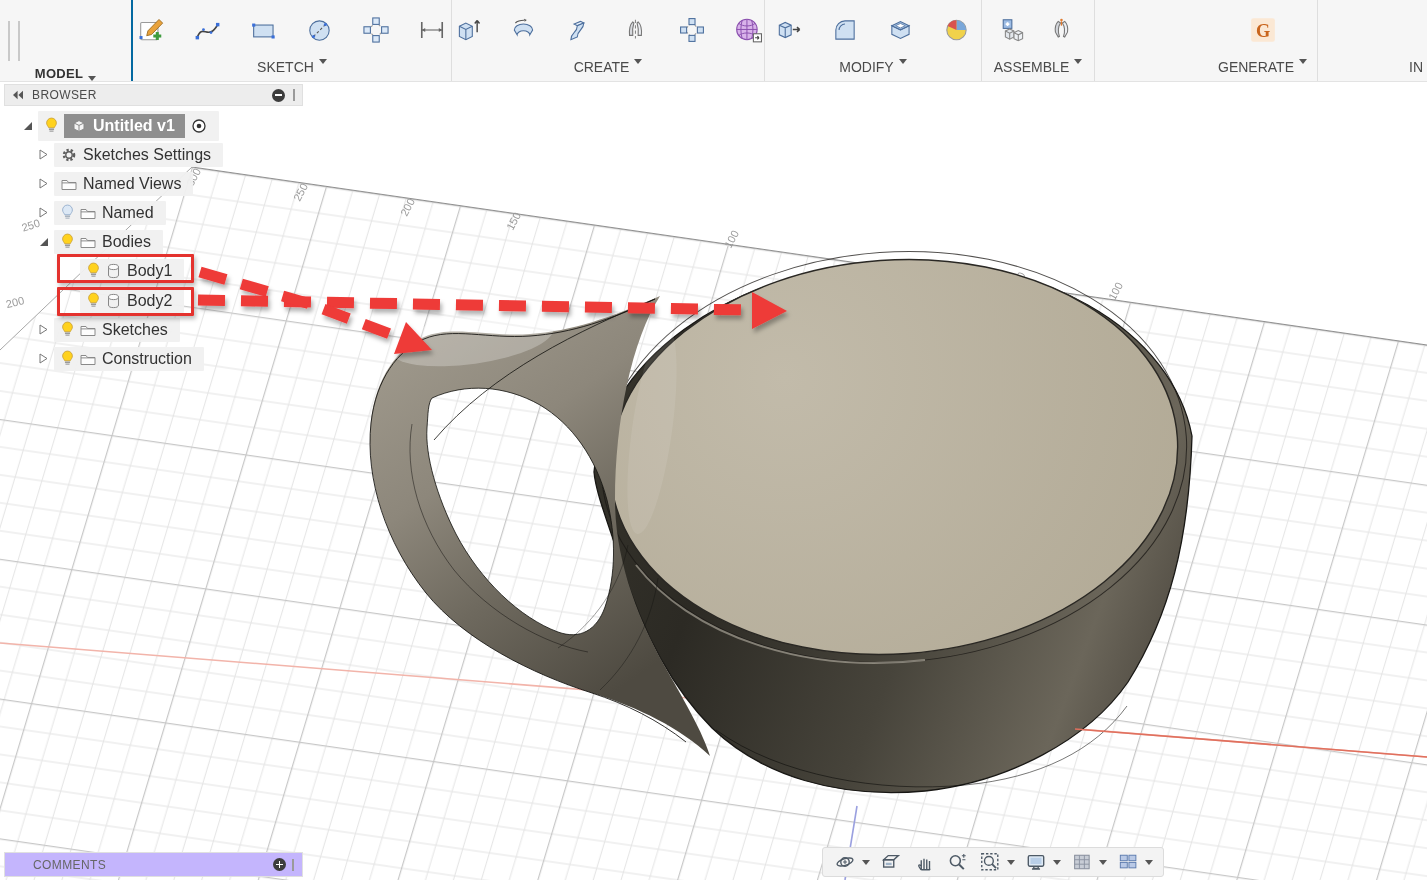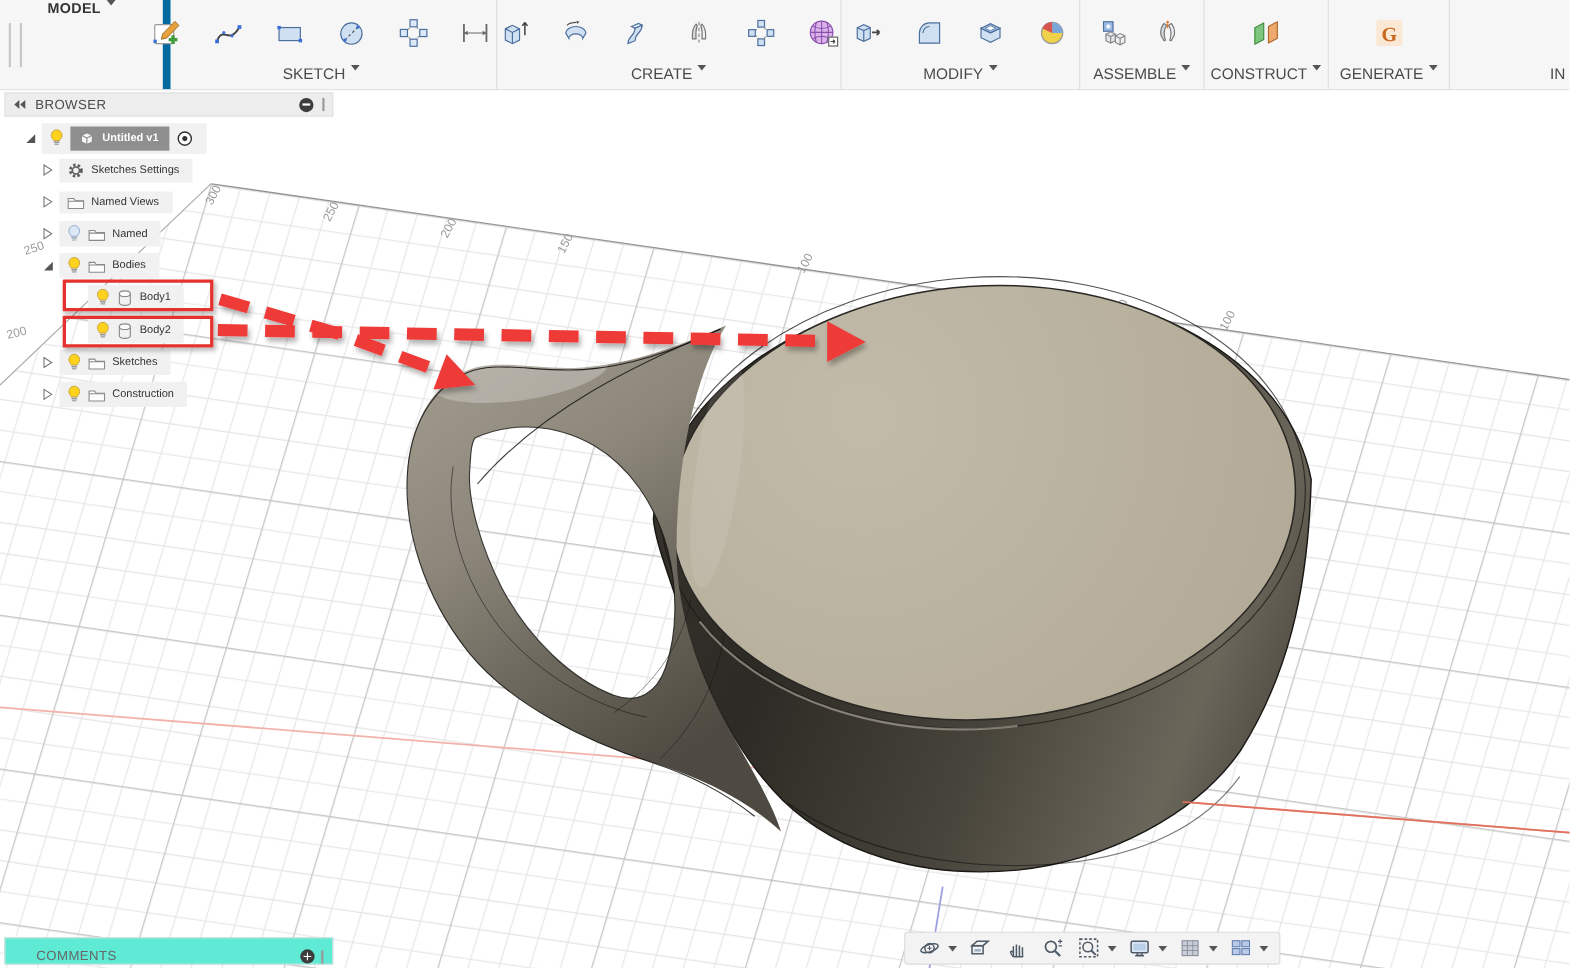--- a/index.html
+++ b/index.html
@@ -8,42 +8,42 @@
   
   #toolbar{position:absolute;left:0;top:0;width:1427px;height:81px;background:#f6f6f6;
            border-bottom:1px solid #e3e3e3;z-index:30}
   .tb-group{position:absolute;top:0;height:81px;border-right:1px solid #dedede;
             display:flex;flex-direction:column;align-items:center;box-sizing:border-box}
   .tb-icons{display:flex;align-items:center;justify-content:center;gap:22px;height:58px;margin-top:1px}
   .tb-label{font-size:14px;color:#4a4a4a;display:flex;align-items:flex-start;height:18px}
   .icon-btn{width:34px;height:34px;display:flex;align-items:center;justify-content:center;cursor:pointer}
   .dd{display:inline-block;width:0;height:0;border-left:4px solid transparent;
       border-right:4px solid transparent;border-top:5px solid #555;margin-left:5px}
-  #model-zone{position:absolute;left:0;top:0;width:155px;height:81px;display:flex;
-              align-items:flex-start;justify-content:center;border-right:7px solid #0369a1;box-sizing:border-box}
+  #model-zone{position:absolute;left:0;top:0;width:133px;height:81px;display:flex;
+              align-items:flex-end;justify-content:center;border-right:2px solid #0369a1;box-sizing:border-box}
   #model-zone .grip{position:absolute;left:8px;top:21px;width:8px;height:40px;
       border-left:2px solid #c9c9c9;border-right:2px solid #c9c9c9}
   #model-label{font-size:13px;font-weight:bold;color:#333;letter-spacing:.3px}
   
   #browser-panel{position:absolute;left:0;top:0;z-index:40}
   #browser-header{position:absolute;left:4px;top:84px;width:299px;height:22px;background:#ededed;
       border:1px solid #e0e0e0;box-sizing:border-box;display:flex;align-items:center;padding:0 7px;gap:8px}
   #browser-title{flex:1;font-size:12px;color:#4a4a4a;letter-spacing:.4px}
   .tree-row{position:absolute;display:flex;align-items:center;gap:5px;height:27px}
   .tree-strip{display:flex;align-items:center;gap:6px;background:rgba(240,240,240,.95);
       padding:3px 12px 3px 7px;border-radius:1px}
-  .tree-label{font-size:10px;color:#333;white-space:nowrap}
+  .tree-label{font-size:16px;color:#333;white-space:nowrap}
   .sel-strip{display:flex;align-items:center;gap:6px;background:#8f8f8f;padding:3px 10px 3px 7px}
   .sel-strip .tree-label{color:#fff;font-weight:bold}
   .redbox{position:absolute;border:3px solid #e4322e;box-shadow:2px 3px 4px rgba(70,70,70,.35);
       box-sizing:border-box;border-radius:1px;z-index:45}
   .vbar{width:2px;height:12px;background:#9a9a9a}
   
-  #comments-bar{position:absolute;left:4px;top:852px;width:299px;height:25px;background:#5eead4;
-      border:1px solid #e0e0e0;box-sizing:border-box;display:flex;align-items:flex-end;padding:0 8px;z-index:40}
+  #comments-bar{position:absolute;left:4px;top:852px;width:299px;height:25px;background:#c4b5fd;
+      border:1px solid #e0e0e0;box-sizing:border-box;display:flex;align-items:center;padding:0 8px;z-index:40}
   #comments-title{flex:1;font-size:12px;color:#666;letter-spacing:.4px;margin-left:20px}
   #nav-bar{position:absolute;left:822px;top:847px;height:30px;background:#f3f3f3;border:1px solid #dcdcdc;
       border-radius:3px;display:flex;align-items:center;gap:9px;padding:0 10px;z-index:40;box-sizing:border-box}
   .nav-btn{display:flex;align-items:center;justify-content:center;width:24px;height:24px;cursor:pointer}
   .circ-icon{width:13px;height:13px;border-radius:50%;background:#3d3d3d;position:relative;flex:0 0 auto}
   .circ-icon::after{content:"";position:absolute;left:3px;top:5.7px;width:7px;height:1.8px;background:#fff}
   .circ-icon.plus::before{content:"";position:absolute;left:5.7px;top:3px;width:1.8px;height:7px;background:#fff}
   #viewport-svg{position:absolute;left:0;top:0;z-index:10}
 </style>
 </head>
@@ -328,34 +328,20 @@
             <path d="M12.5,13 L4.3,9.3 A9,9 0 0 1 12.5,4 Z" fill="#d9534f"></path>
           </svg>
         </span>
     </div>
     <div class="tb-label">
         <span>MODIFY</span>
         <span class="dd"></span>
       </div>
   </div>
 
-  <div class="tb-group" style="left:1095px;width:113px">
-    <div class="tb-icons">
-      <span class="icon-btn">
-          <svg width="30" height="28" viewBox="0 0 26 26">
-            <path d="M3.5,8.5 L11,4.5 V18.5 L3.5,22.5 Z" fill="#7fc47f" stroke="#3f8f3f" stroke-linejoin="round"></path>
-            <path d="M15,7.5 L22.5,3.5 V17.5 L15,21.5 Z" fill="#eda96e" stroke="#b06a2a" stroke-linejoin="round"></path>
-          </svg>
-        </span>
-    </div>
-    <div class="tb-label">
-        <span>CONSTRUCT</span>
-        <span class="dd"></span>
-      </div>
-  </div>
 
   <div class="tb-group" style="left:1208px;width:110px">
     <div class="tb-icons">
       <span class="icon-btn">
           <svg width="30" height="28" viewBox="0 0 26 26">
             <rect x="2" y="2" width="22" height="22" rx="2" fill="#fbe8d4"></rect>
             <text x="13" y="19.5" font-size="17" font-weight="bold" fill="#c9651d" text-anchor="middle" font-family="Liberation Serif, serif">G</text>
           </svg>
         </span>
     </div>

